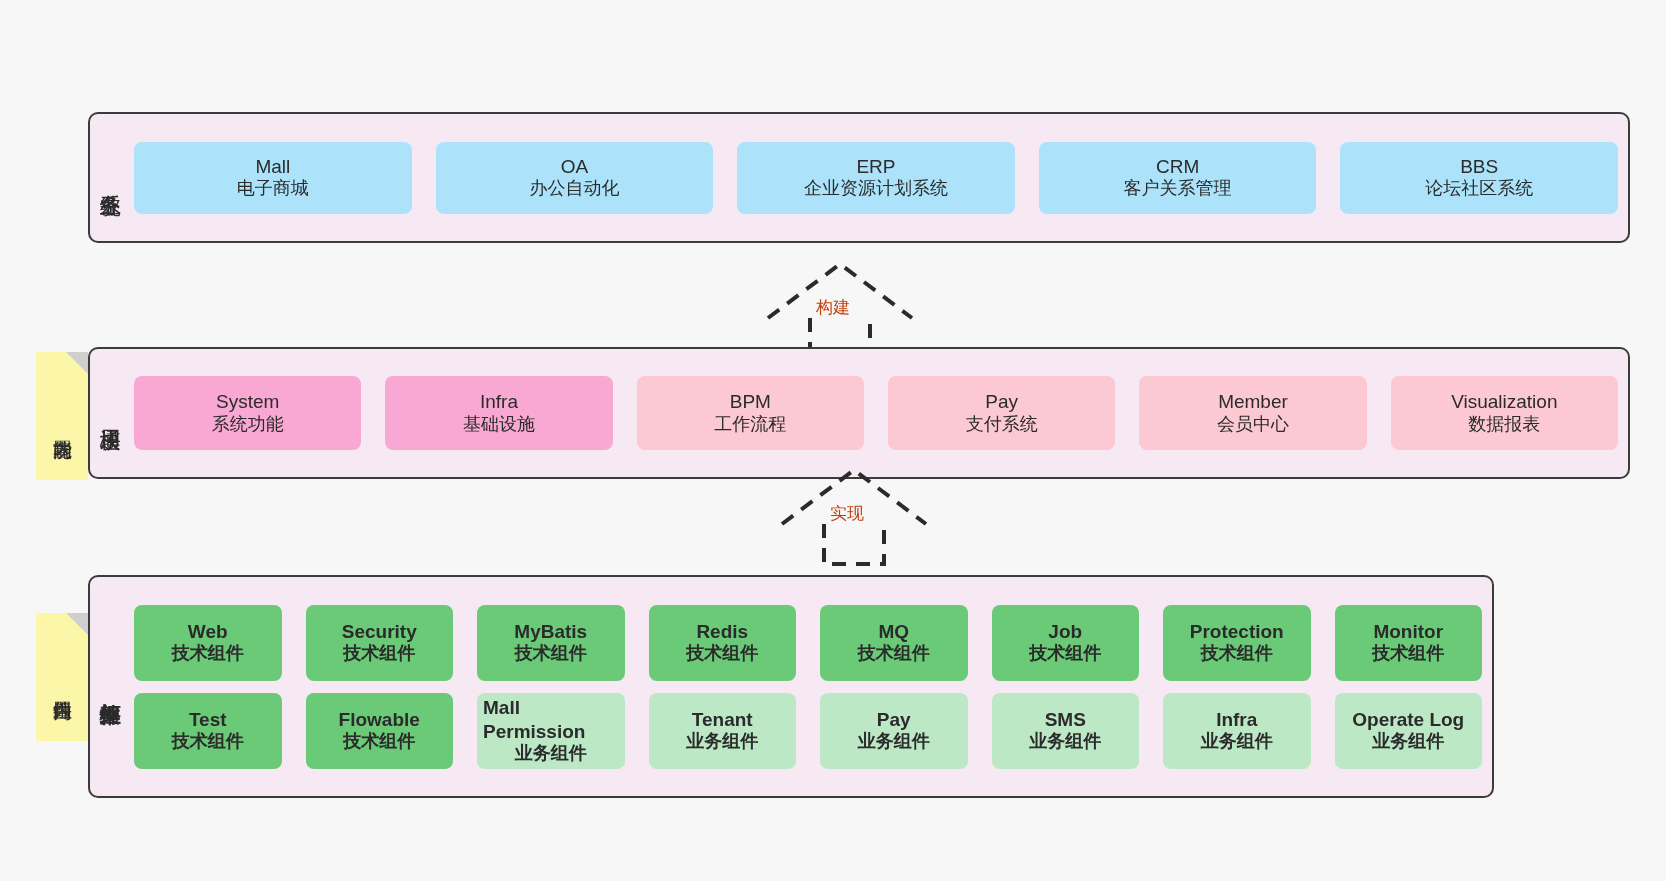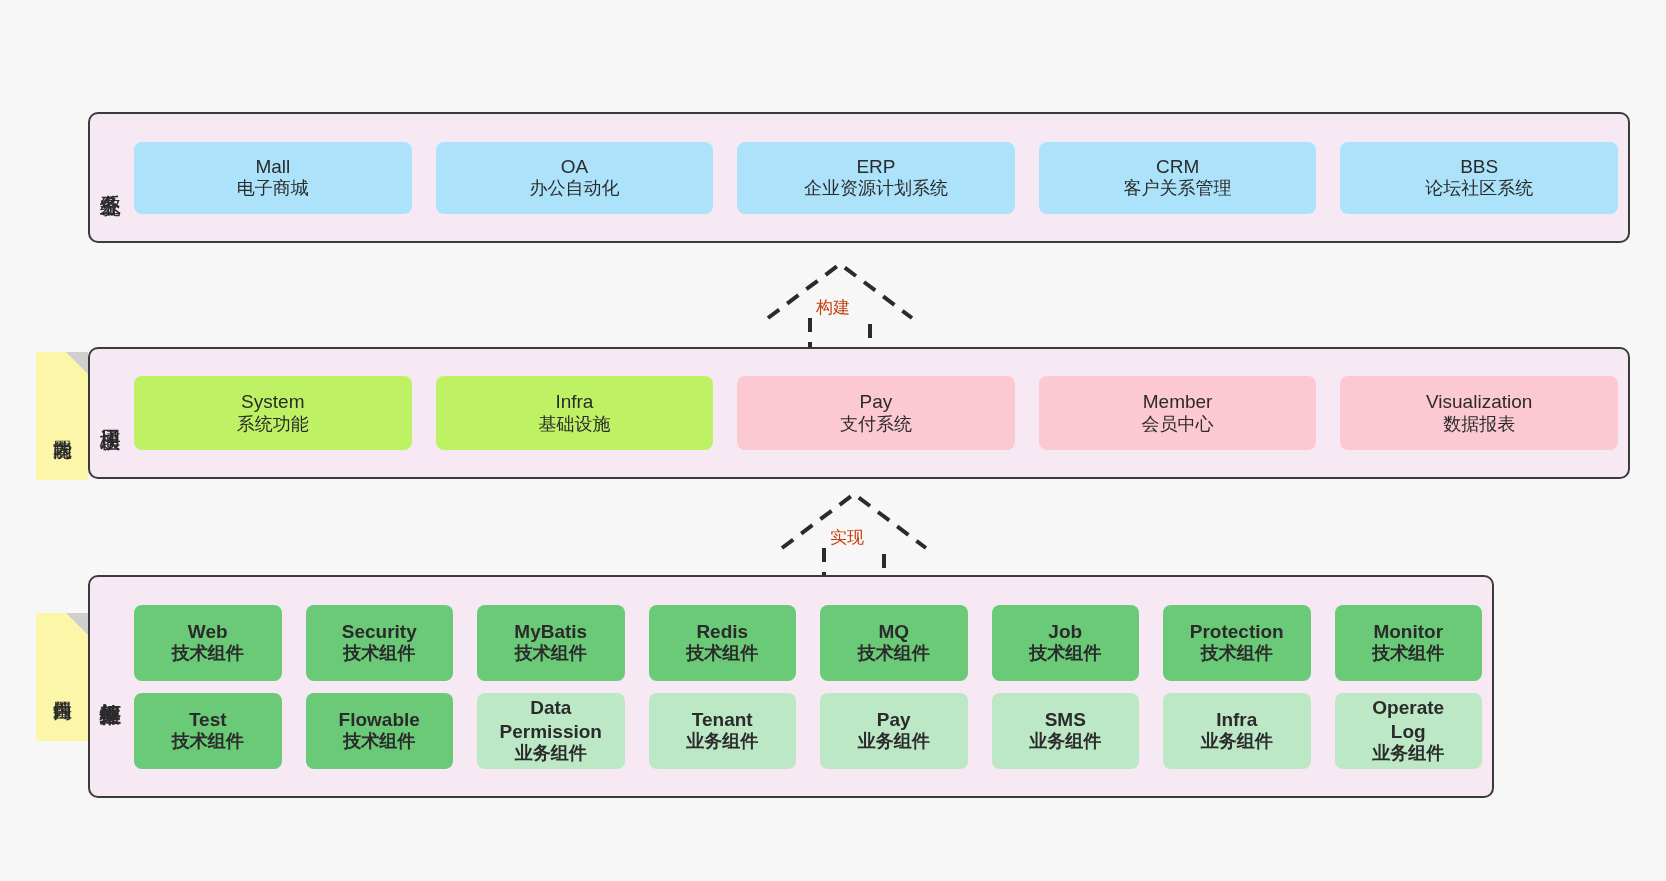--- a/index.html
+++ b/index.html
@@ -69,36 +69,35 @@
   }
 
   
   .node {
     flex: 1 1 0;
     border-radius: 8px;
     display: flex;
     flex-direction: column;
     align-items: center;
     justify-content: center;
-    text-align: center;
     line-height: 1.22;
-    padding: 4px 22px;
+    padding: 4px 6px;
     box-sizing: border-box;
   }
   .node .en {
     font-size: 19px;
     color: #2b2b2b;
   }
   .node .cn {
     font-size: 18px;
     color: #2b2b2b;
   }
 
   .node.blue        { background: #ace3fb; }
-  .node.red         { background: #bef264; }
+  .node.red         { background: #f9a8d4; }
   .node.pink        { background: #fcc9d2; }
   .node.green       { background: #6aca78; }
   .node.lightgreen  { background: #bce8c6; }
 
   
   #layer-business  { left: 88px;  top: 112px; width: 1542px; height: 131px; }
   #layer-common    { left: 88px;  top: 347px; width: 1542px; height: 132px; }
   #layer-framework { left: 88px;  top: 575px; width: 1406px; height: 223px; font-weight: bold; }
 
   #layer-business  .node { height: 72px; }
@@ -144,21 +143,21 @@
   .uml-arrow .lbl {
     position: absolute;
     left: 56px;
     top: 38px;
     font-size: 17px;
     color: #c2410c;
     background: transparent;
     white-space: nowrap;
   }
   #arrow-build   { left: 760px; top: 258px; }
-  #arrow-realize { left: 774px; top: 488px; }
+  #arrow-realize { left: 774px; top: 464px; }
 </style>
 </head>
 <body>
 
 <div id="canvas">
 
   <div class="layer" id="layer-business">
     <div class="layer-title">业务系统</div>
     <div class="layer-body">
       <div class="row">
@@ -205,20 +204,24 @@
       <div class="row">
         <div class="node red">
           <span class="en">System</span>
           <span class="cn">系统功能</span>
         </div>
         <div class="node red">
           <span class="en">Infra</span>
           <span class="cn">基础设施</span>
         </div>
         <div class="node pink">
+          <span class="en">BPM</span>
+          <span class="cn">工作流程</span>
+        </div>
+        <div class="node pink">
           <span class="en">Pay</span>
           <span class="cn">支付系统</span>
         </div>
         <div class="node pink">
           <span class="en">Member</span>
           <span class="cn">会员中心</span>
         </div>
         <div class="node pink">
           <span class="en">Visualization</span>
           <span class="cn">数据报表</span>
@@ -282,21 +285,21 @@
       <div class="row">
         <div class="node green">
           <span class="en">Test</span>
           <span class="cn">技术组件</span>
         </div>
         <div class="node green">
           <span class="en">Flowable</span>
           <span class="cn">技术组件</span>
         </div>
         <div class="node lightgreen">
-          <span class="en">Data Permission</span>
+          <span class="en">Mall Permission</span>
           <span class="cn">业务组件</span>
         </div>
         <div class="node lightgreen">
           <span class="en">Tenant</span>
           <span class="cn">业务组件</span>
         </div>
         <div class="node lightgreen">
           <span class="en">Pay</span>
           <span class="cn">业务组件</span>
         </div>

